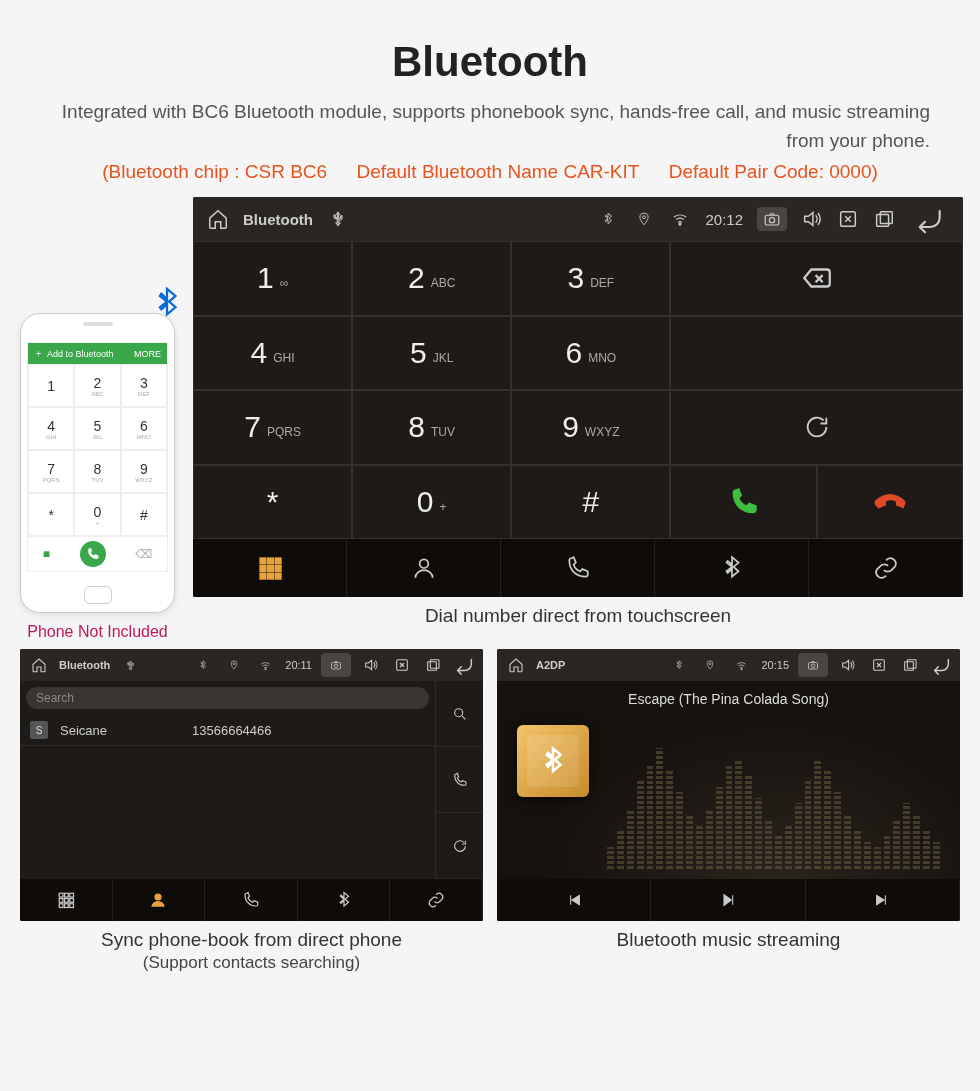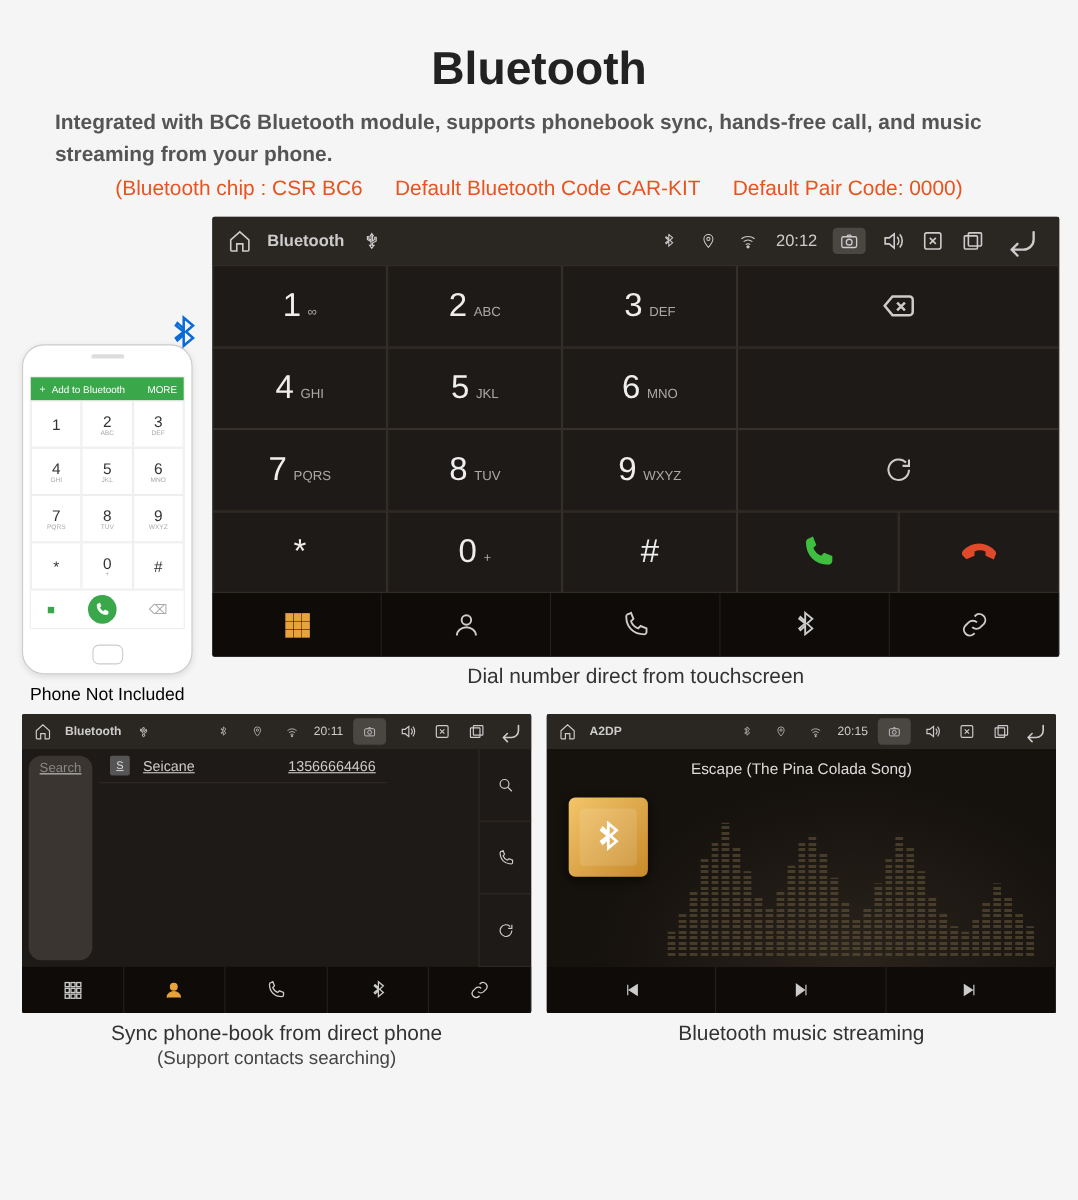--- a/index.html
+++ b/index.html
@@ -1,26 +1,26 @@
 <!DOCTYPE html>
 <html><head>
 <meta charset="utf-8">
 <style>
 * { margin:0; padding:0; box-sizing:border-box; font-family:Arial,Helvetica,sans-serif; }
 body { background:#f5f5f5; width:980px; height:1091px; overflow:hidden; }
 
 .page { padding:20px 10px; }
 .title { text-align:center; font-size:42px; font-weight:bold; color:#222; margin:18px 0 12px; }
-.desc { text-align:left; font-size:19px; color:#555; line-height:1.5; padding:0 40px;font-weight:bold; }
+.desc { text-align:right; font-size:19px; color:#555; line-height:1.5; padding:0 40px; }
 .specs { text-align:center; font-size:19px; color:#e8531f; margin:6px 0 14px; }
 .specs span { margin:0 12px; }
 
 .row1 { display:flex; align-items:flex-end; gap:18px; padding:0 10px 8px; }
 .phone-col { width:175px; text-align:center; }
-.phone-label { color:#000000; font-size:16px; margin-top:10px; }
+.phone-label { color:#be185d; font-size:16px; margin-top:10px; }
 
 .caption { text-align:center; font-size:19px; color:#333; margin:8px 0 14px; }
 .caption-sub { font-size:17px; color:#444; }
 
 .row2 { display:flex; gap:14px; padding:0 10px; }
 .panel-col { flex:1; }
 
 
 .phone { width:155px; height:300px; background:#fff; border-radius:20px; border:1px solid #ccc; margin:0 auto; position:relative; padding:28px 6px 40px; box-shadow:0 2px 6px rgba(0,0,0,.1); }
 .phone::before { content:''; position:absolute; top:8px; left:50%; transform:translateX(-50%); width:30px; height:4px; background:#ddd; border-radius:2px; }
@@ -61,21 +61,21 @@
 
 .hu-bottom { height:58px; background:#0e0b08; display:flex; }
 .hu-sm .hu-bottom { height:42px; }
 .hu-bottom .tab { flex:1; display:flex; align-items:center; justify-content:center; cursor:pointer; border-right:1px solid #222; }
 .tab.active { color:#e8a33a; }
 .tab svg { width:26px; height:26px; }
 .hu-sm .tab svg { width:18px; height:18px; }
 
 
 .contacts-body { height:calc(100% - 32px - 42px); display:flex; }
-.contacts-left { flex:1; display:flex; flex-direction:row;text-decoration:underline; }
+.contacts-left { flex:1; display:flex; flex-direction:column; }
 .search { margin:6px; padding:4px 10px; background:#3a3530; border-radius:12px; color:#888; font-size:12px; }
 .contact-row { display:flex; align-items:center; padding:6px 10px; border-bottom:1px solid #2e2a25; font-size:13px; gap:12px; }
 .contact-badge { width:18px; height:18px; background:#555; color:#ddd; font-size:10px; display:flex; align-items:center; justify-content:center; border-radius:2px; }
 .contact-row .cname { flex:0 0 120px; }
 .contacts-right { width:48px; display:flex; flex-direction:column; }
 .contacts-right .side { flex:1; display:flex; align-items:center; justify-content:center; border-left:1px solid #2e2a25; border-bottom:1px solid #2e2a25; cursor:pointer; }
 
 
 .music-body { height:calc(100% - 32px - 42px); display:flex; flex-direction:column; align-items:center; position:relative; background:radial-gradient(ellipse at 60% 100%, #2a241c 0%, #15110d 60%); }
 .song { font-size:14px; color:#ddd; margin-top:10px; }
@@ -174,21 +174,21 @@
         <path d="M19 5v14"></path>
       </symbol>
 </defs>
 </svg>
 
 <div class="page">
   <h1 class="title">Bluetooth</h1>
   <p class="desc">Integrated with BC6 Bluetooth module, supports phonebook sync, hands-free call, and music streaming from your phone.</p>
   <p class="specs">
     <span>(Bluetooth chip : CSR BC6</span>
-    <span>Default Bluetooth Code CAR-KIT</span>
+    <span>Default Bluetooth Name CAR-KIT</span>
     <span>Default Pair Code: 0000)</span>
   </p>
 
   <div class="row1">
 
     <div class="phone-col">
       <div class="phone">
         <div class="bt-waves">
           <svg class="ico" style="width:34px;height:34px;stroke:#0a6bd6">
               <use href="#i-bt"></use>

